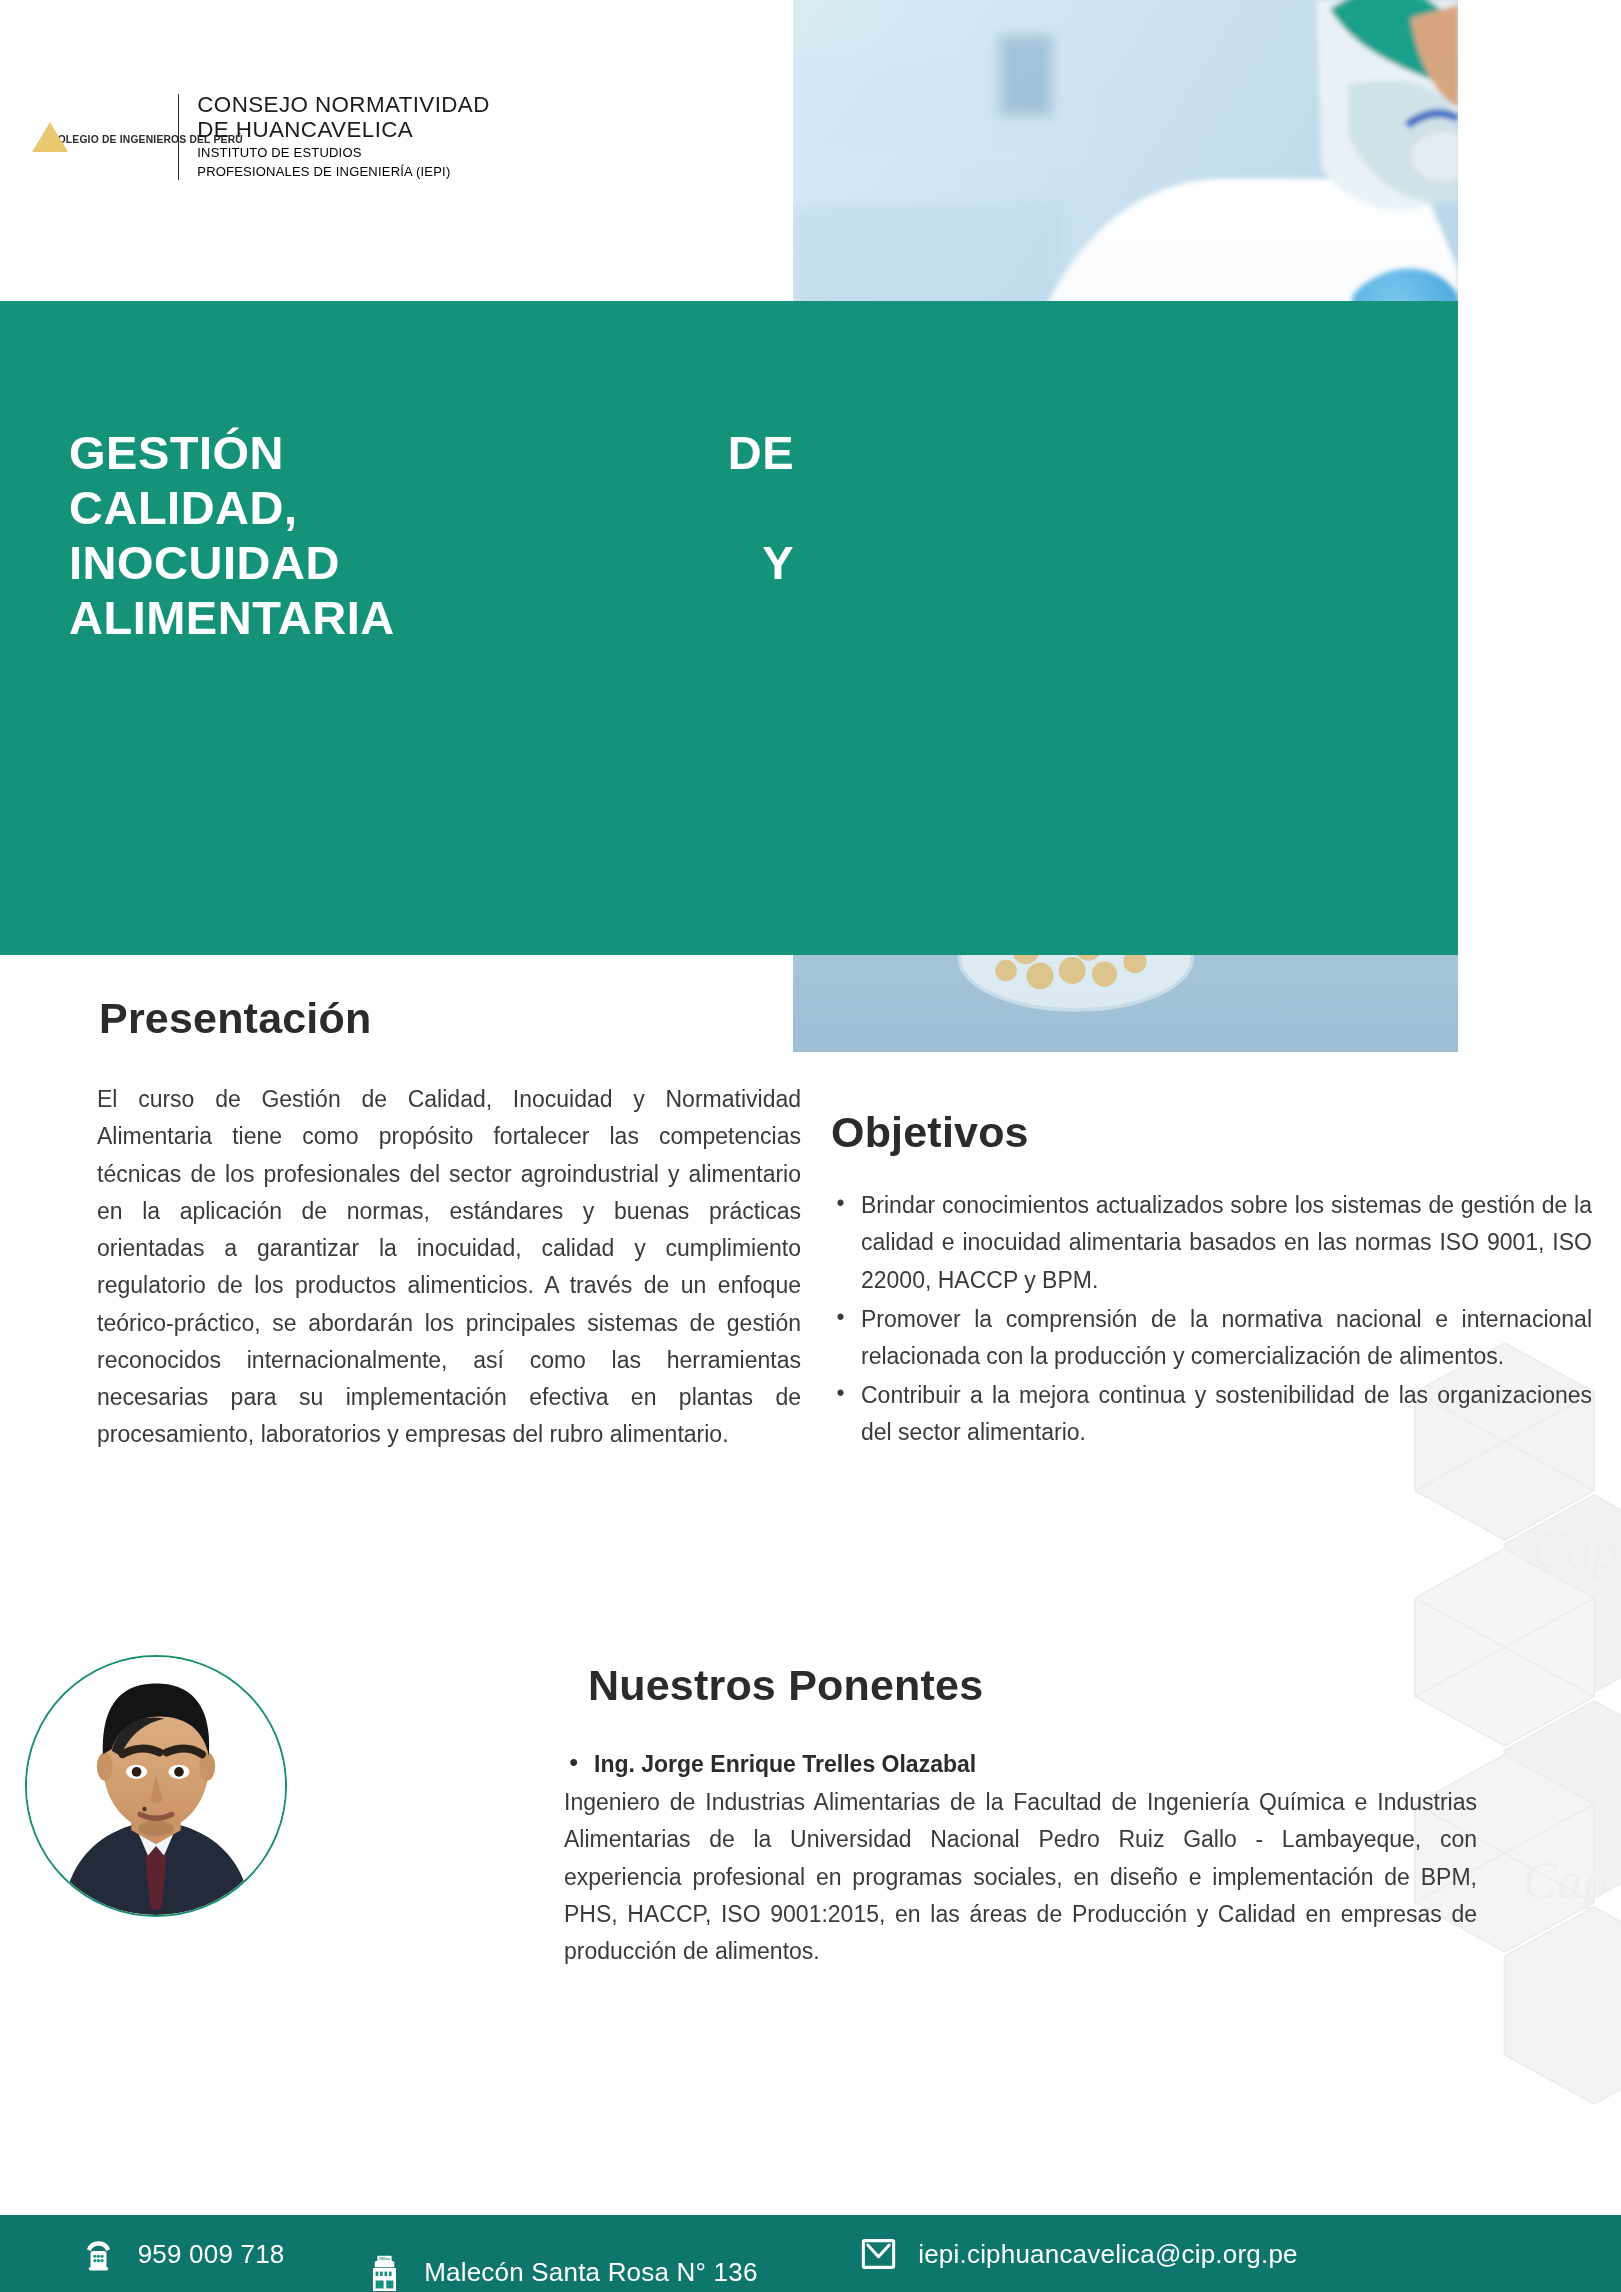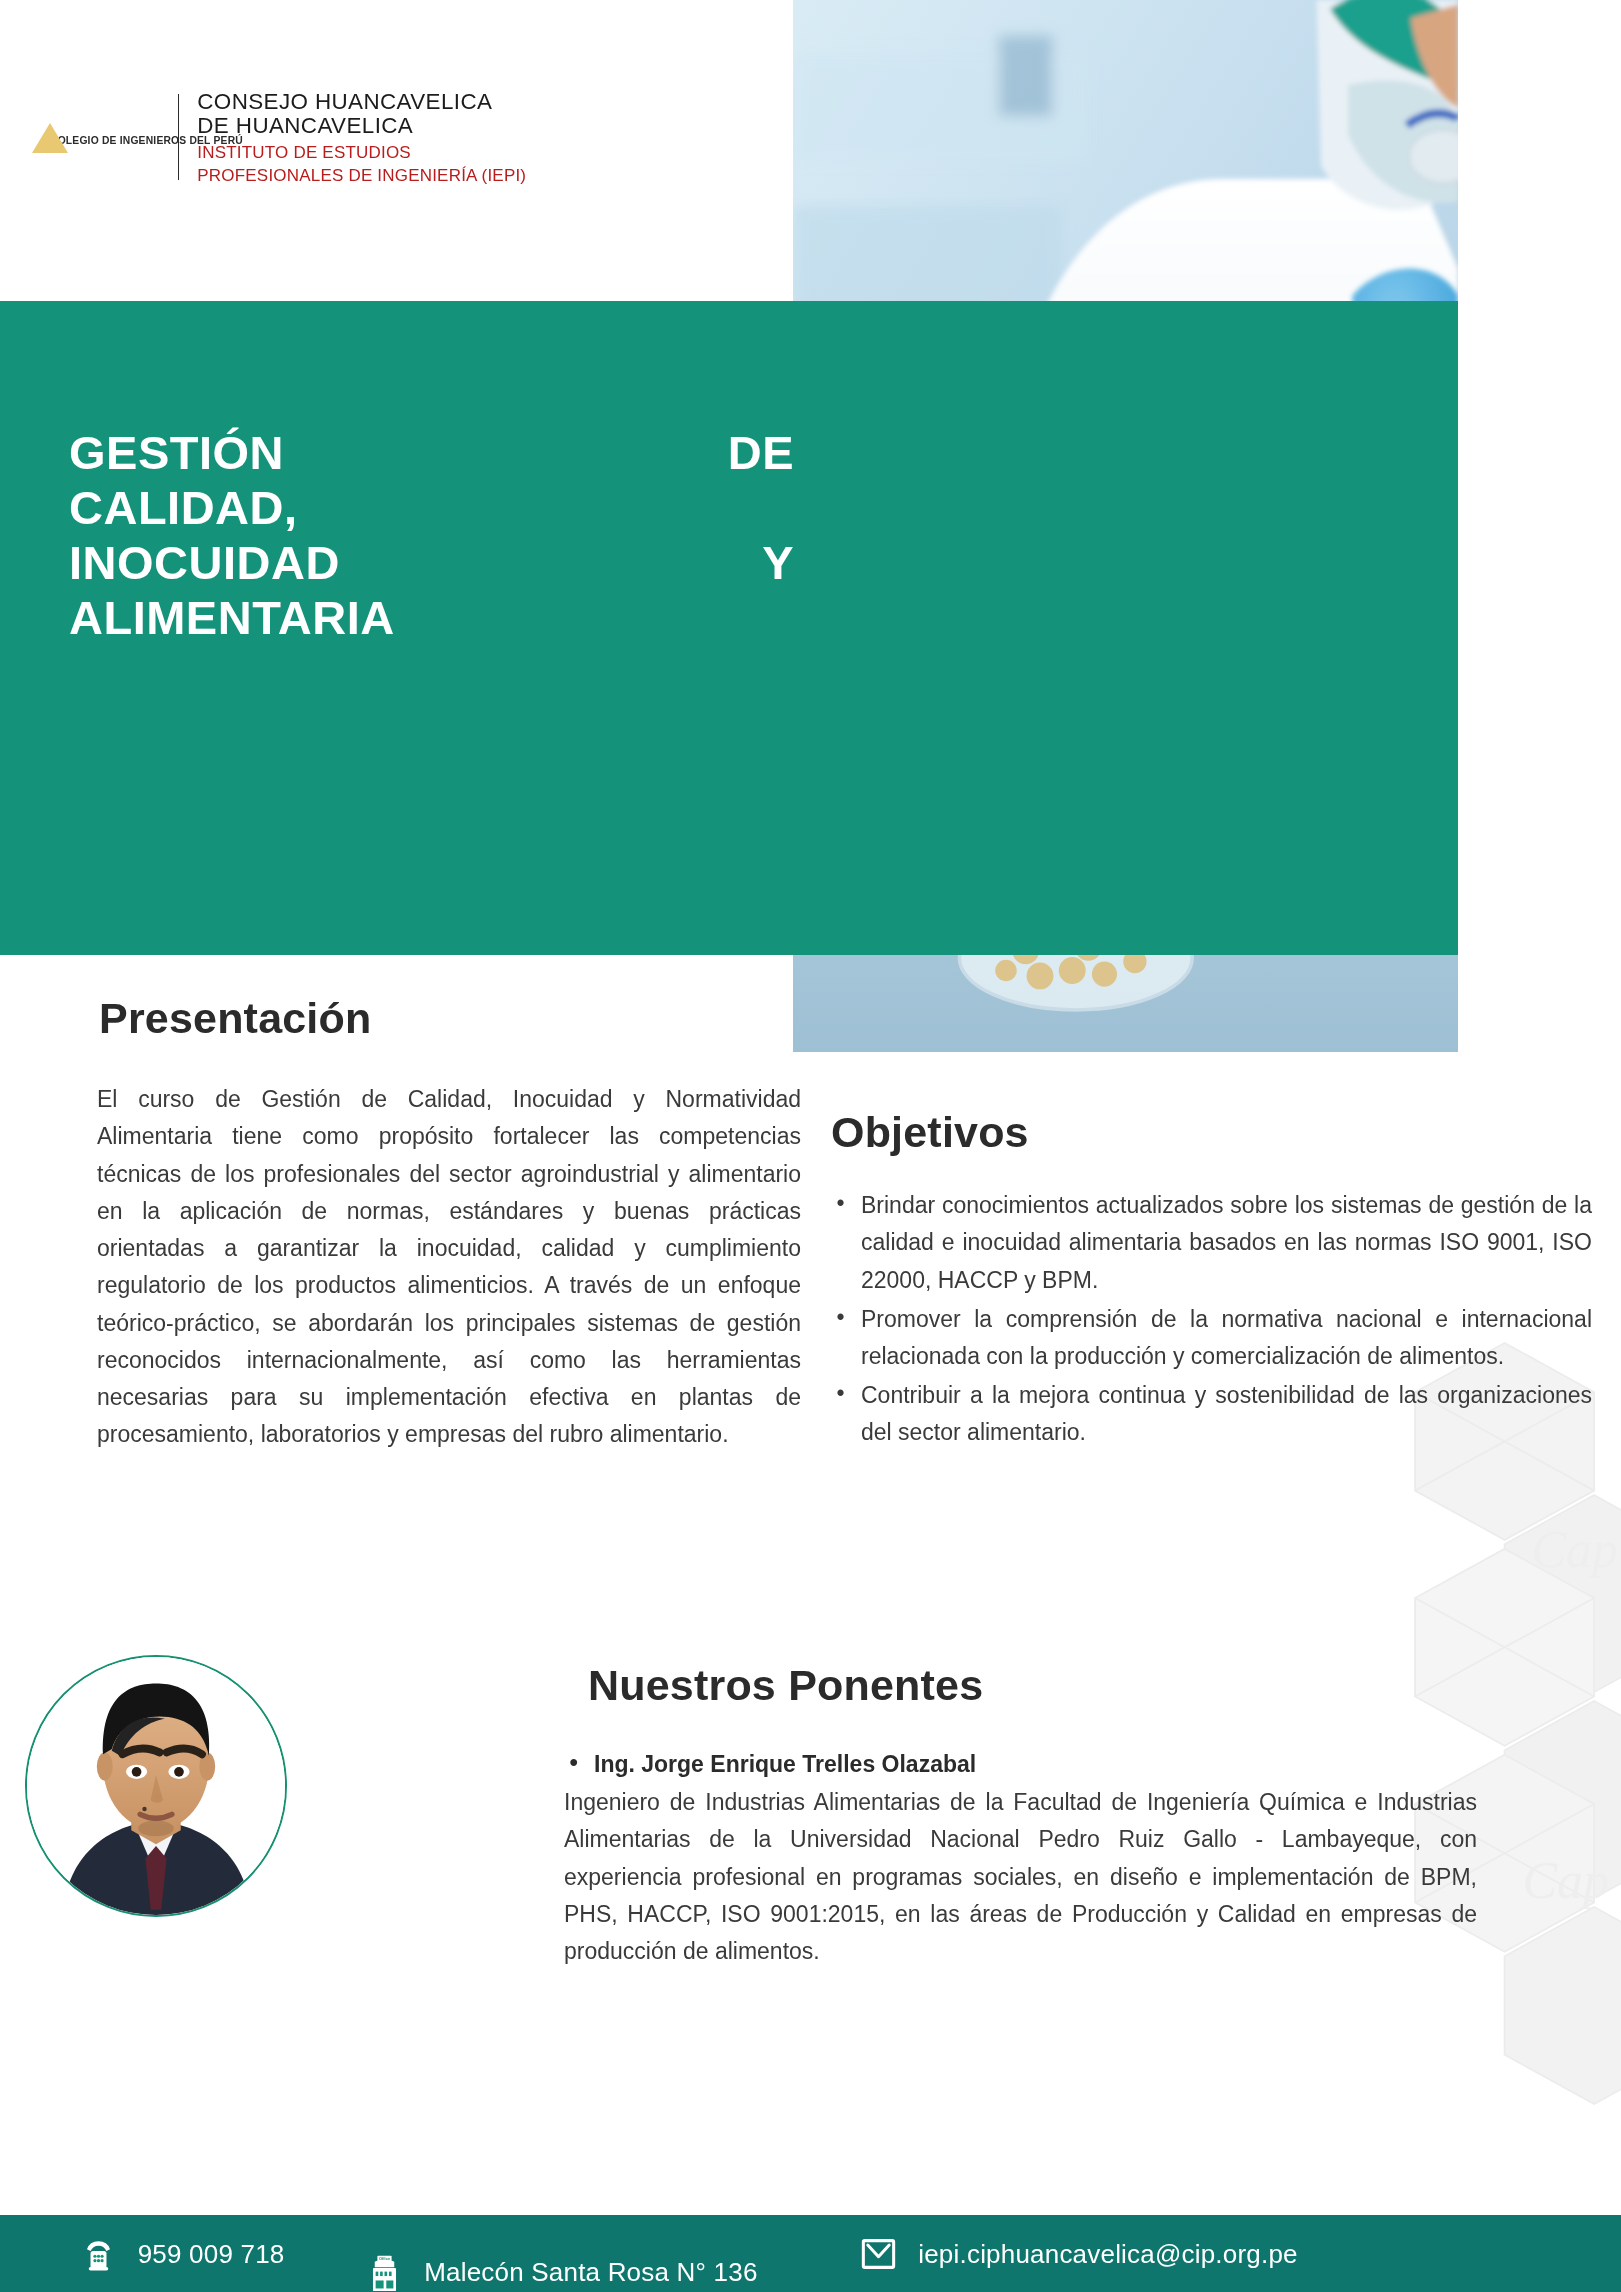--- a/index.html
+++ b/index.html
@@ -40,21 +40,21 @@
     width:0; height:0; border-left: 18px solid transparent;
     border-right: 18px solid transparent; border-bottom: 30px solid #e8c870;
   }
   .crest-caption {
     margin-top: 6.3px; font-size: 10.3px; font-weight: 700; letter-spacing:0.2px;
     color:#2b2b2b; white-space: nowrap; font-family:"Liberation Sans", sans-serif;
   }
   .logo-divider { width:1.8px; align-self: stretch; background:#2b2b2b; margin: 3.6px 18px 3.6px 12.5px; height: 86px; }
   .logo-text { display:flex; flex-direction:column; justify-content:center; }
   .logo-text .l1 { font-size: 22.4px; line-height: 1.08; font-weight: 400; color:#1c1c1c; letter-spacing:0.4px; }
-  .logo-text .l2 { font-size: 17px; line-height: 1.12; font-weight: 400; color:#b91c1c; letter-spacing:0.2px; margin-top:4.5px; }
+  .logo-text .l2 { font-size: 13px; line-height: 1.12; font-weight: 400; color:#000000; letter-spacing:0.2px; margin-top:4.5px; }
 
   
   .hero {
     position:absolute; left: 793px; top: 0; width: 665px; height: 1052px;
     overflow:hidden; background:#cfe3ee;
   }
   .hero svg { display:block; width:100%; height:100%; }
 
   
   .green-band {
@@ -261,21 +261,21 @@
         <div class="crest">
           <div class="crest-ring"></div>
           <div class="crest-red"></div>
           <div class="crest-inner"></div>
           <div class="crest-tri"></div>
         </div>
         <div class="crest-caption">COLEGIO DE INGENIEROS DEL PERÚ</div>
       </div>
       <div class="logo-divider"></div>
       <div class="logo-text">
-        <span class="l1">CONSEJO HUANCAVELICA</span>
+        <span class="l1">CONSEJO NORMATIVIDAD</span>
         <span class="l1">DE HUANCAVELICA</span>
         <span class="l2">INSTITUTO DE ESTUDIOS</span>
         <span class="l2">PROFESIONALES DE INGENIERÍA (IEPI)</span>
       </div>
     </div>
   </div>
 
   <div class="watermark">
     <svg viewBox="0 0 430 880">
       <g fill="none" stroke="#ececec" stroke-width="2">

